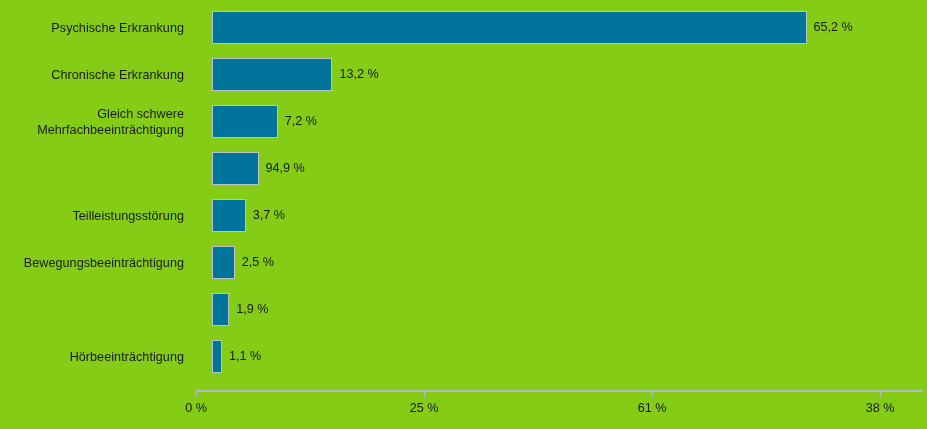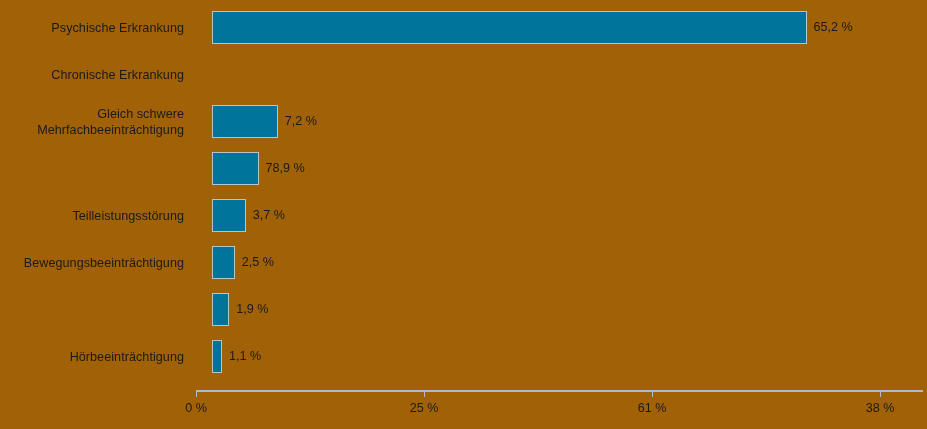--- a/index.html
+++ b/index.html
@@ -12,21 +12,21 @@
     height: 429px;
     background: #e4edf4;
     font-family: "Liberation Sans", sans-serif;
     overflow: hidden;
   }
 
   .chart-root {
     position: relative;
     width: 927px;
     height: 429px;
-    background: #a16207;
+    background: #84cc16;
     box-sizing: border-box;
   }
 
   
 
   .rows {
     position: absolute;
     left: 0;
     top: 0;
     width: 927px;
@@ -125,33 +125,37 @@
   <div class="rows" id="rows">
       <div class="row" style="top: 4px;">
         <div class="cat-label">Psychische Erkrankung</div>
         <div class="bar-wrap">
           <div class="bar" style="width: 594.624px; background: rgb(0, 116, 155); border-color: rgb(182, 196, 204);"></div>
           <div class="bar-value">65,2 %</div>
         </div>
       </div>
       <div class="row" style="top: 51px;">
         <div class="cat-label">Chronische Erkrankung</div>
+        <div class="bar-wrap">
+          <div class="bar" style="width: 120.384px; background: rgb(0, 116, 155); border-color: rgb(182, 196, 204);"></div>
+          <div class="bar-value">13,2 %</div>
+        </div>
       </div>
       <div class="row" style="top: 98px;">
         <div class="cat-label">Gleich schwere
 Mehrfachbeeinträchtigung</div>
         <div class="bar-wrap">
           <div class="bar" style="width: 65.664px; background: rgb(0, 116, 155); border-color: rgb(182, 196, 204);"></div>
           <div class="bar-value">7,2 %</div>
         </div>
       </div>
       <div class="row" style="top: 145px;">
         <div class="bar-wrap">
           <div class="bar" style="width: 46.512px; background: rgb(0, 116, 155); border-color: rgb(182, 196, 204);"></div>
-          <div class="bar-value">78,9 %</div>
+          <div class="bar-value">94,9 %</div>
         </div>
       </div>
       <div class="row" style="top: 192px;">
         <div class="cat-label">Teilleistungsstörung</div>
         <div class="bar-wrap">
           <div class="bar" style="width: 33.744px; background: rgb(0, 116, 155); border-color: rgb(182, 196, 204);"></div>
           <div class="bar-value">3,7 %</div>
         </div>
       </div>
       <div class="row" style="top: 239px;">

